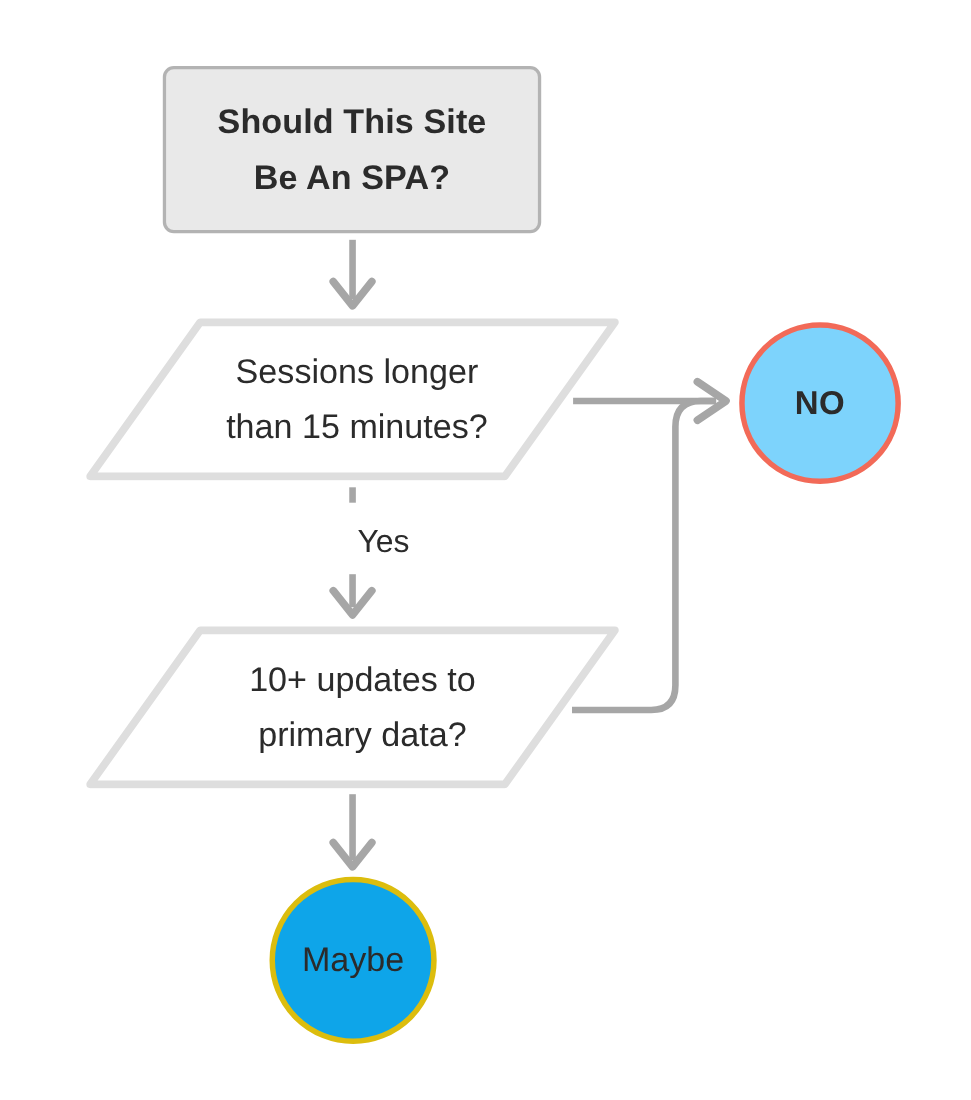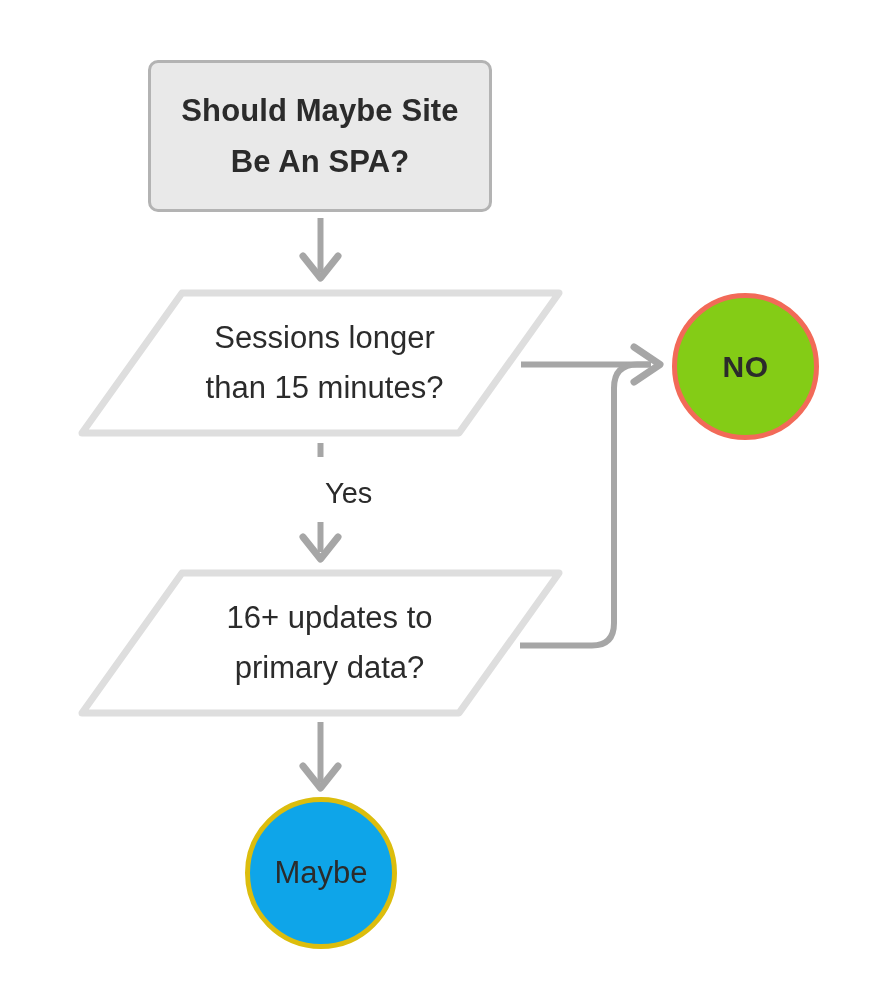--- a/index.html
+++ b/index.html
@@ -76,21 +76,21 @@
     display: flex;
     align-items: center;
     justify-content: center;
     text-align: center;
   }
   .circle-no {
     left: 672px;
     top: 293px;
     width: 147px;
     height: 147px;
-    background: #84cc16;
+    background: #7dd3fc;
     border: 5px solid #f26a58;
   }
   .circle-no .clabel {
     font-size: 30px;
     font-weight: bold;
     color: #2b2b2b;
     letter-spacing: 0.4px;
   }
   .circle-maybe {
     left: 245px;
@@ -157,37 +157,37 @@
       <polyline points="303,537 320.5,559 338,537" fill="none" stroke="#a6a6a6" stroke-width="7" stroke-linecap="round" stroke-linejoin="round"></polyline>
     </g>
 
     <g>
       <line x1="320.5" y1="722" x2="320.5" y2="782" stroke="#a6a6a6" stroke-width="6" stroke-linecap="butt"></line>
       <polyline points="303,766 320.5,788 338,766" fill="none" stroke="#a6a6a6" stroke-width="7" stroke-linecap="round" stroke-linejoin="round"></polyline>
     </g>
   </svg>
 
   <div class="start-box">
-    <div class="label">Should Maybe Site
+    <div class="label">Should This Site
 Be An SPA?</div>
   </div>
 
   <div class="decision d1">
     <svg class="shape" viewBox="0 0 485 148" xmlns="http://www.w3.org/2000/svg" preserveAspectRatio="none">
       <path d="M 104 4 L 481 4 L 381 144 L 4 144 Z" fill="#ffffff" stroke="#dedede" stroke-width="7" stroke-linejoin="round"></path>
     </svg>
     <div class="dlabel">Sessions longer
 than 15 minutes?</div>
   </div>
 
   <div class="decision d2">
     <svg class="shape" viewBox="0 0 485 148" xmlns="http://www.w3.org/2000/svg" preserveAspectRatio="none">
       <path d="M 104 4 L 481 4 L 381 144 L 4 144 Z" fill="#ffffff" stroke="#dedede" stroke-width="7" stroke-linejoin="round"></path>
     </svg>
-    <div class="dlabel">16+ updates to
+    <div class="dlabel">10+ updates to
 primary data?</div>
   </div>
 
   <div class="edge-label yes">Yes</div>
 
   <div class="circle circle-no">
     <div class="clabel">NO</div>
   </div>
 
   <div class="circle circle-maybe">

